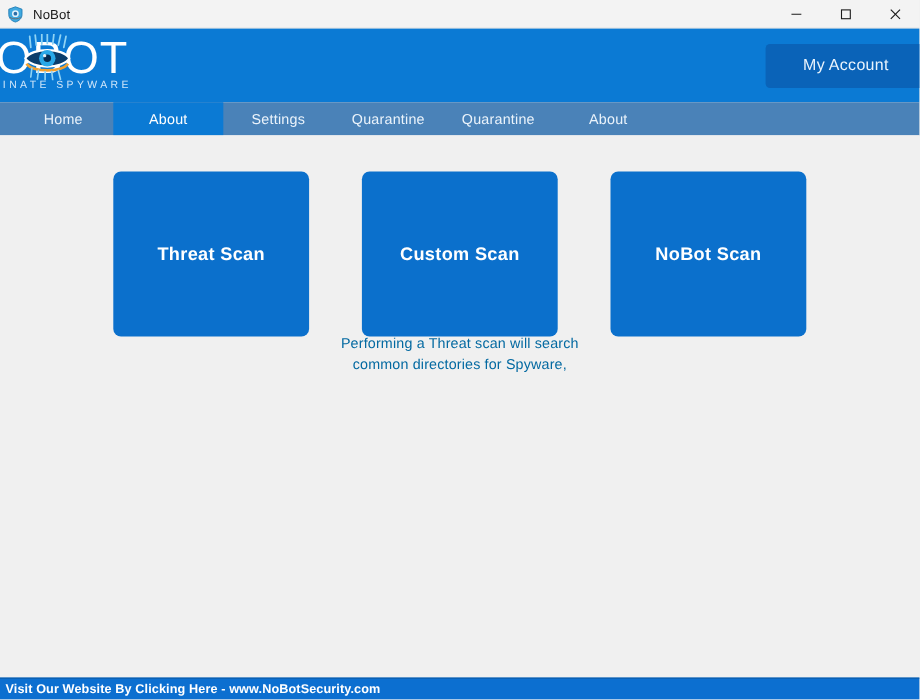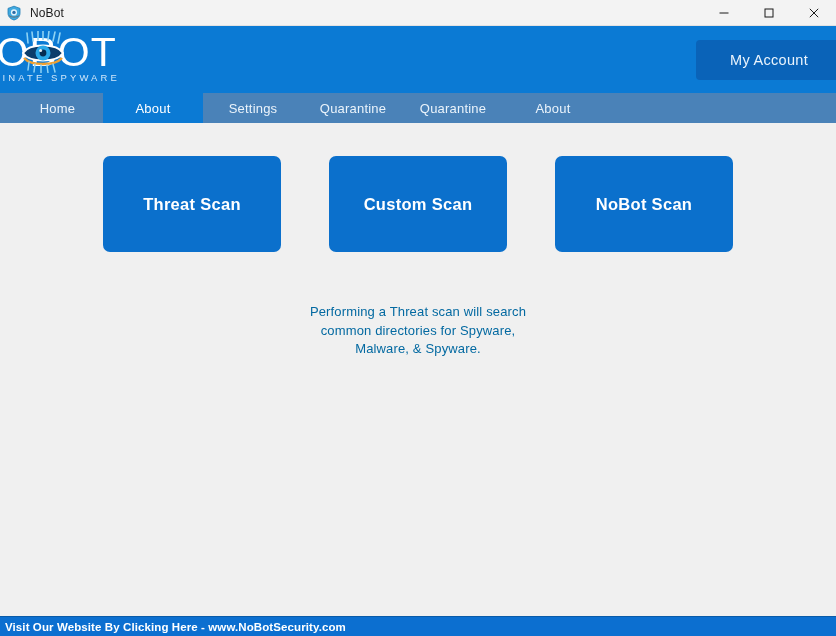--- a/index.html
+++ b/index.html
@@ -142,21 +142,21 @@
   }
   .scan-row {
     position: absolute;
     top: 33px; left: 0;
     width: 836px;
     display: flex;
     justify-content: center;
     gap: 48px;
   }
   .scan-btn {
-    width: 178px; height: 96px;
+    width: 178px; height: 150px;
     background: #0b70cc;
     border-radius: 7px;
     border: none;
     color: #ffffff;
     font-size: 16.5px;
     font-weight: bold;
     letter-spacing: .3px;
     display: flex;
     align-items: center;
     justify-content: center;
@@ -279,20 +279,19 @@
 
   <div class="scan-row" id="scan-row">
       <button class="scan-btn">Threat Scan</button>
       <button class="scan-btn">Custom Scan</button>
       <button class="scan-btn">NoBot Scan</button>
     </div>
 
   <div class="scan-desc" id="scan-desc">
       <div>Performing a Threat scan will search</div>
       <div>common directories for Spyware,</div>
-      <div>Malware, &amp; Spyware.</div>
     </div>
 
 </div>
 
 <div class="statusbar">
   <a class="statusbar-link" href="#">Visit Our Website By Clicking Here - www.NoBotSecurity.com</a>
 </div>
 
 </body></html>

